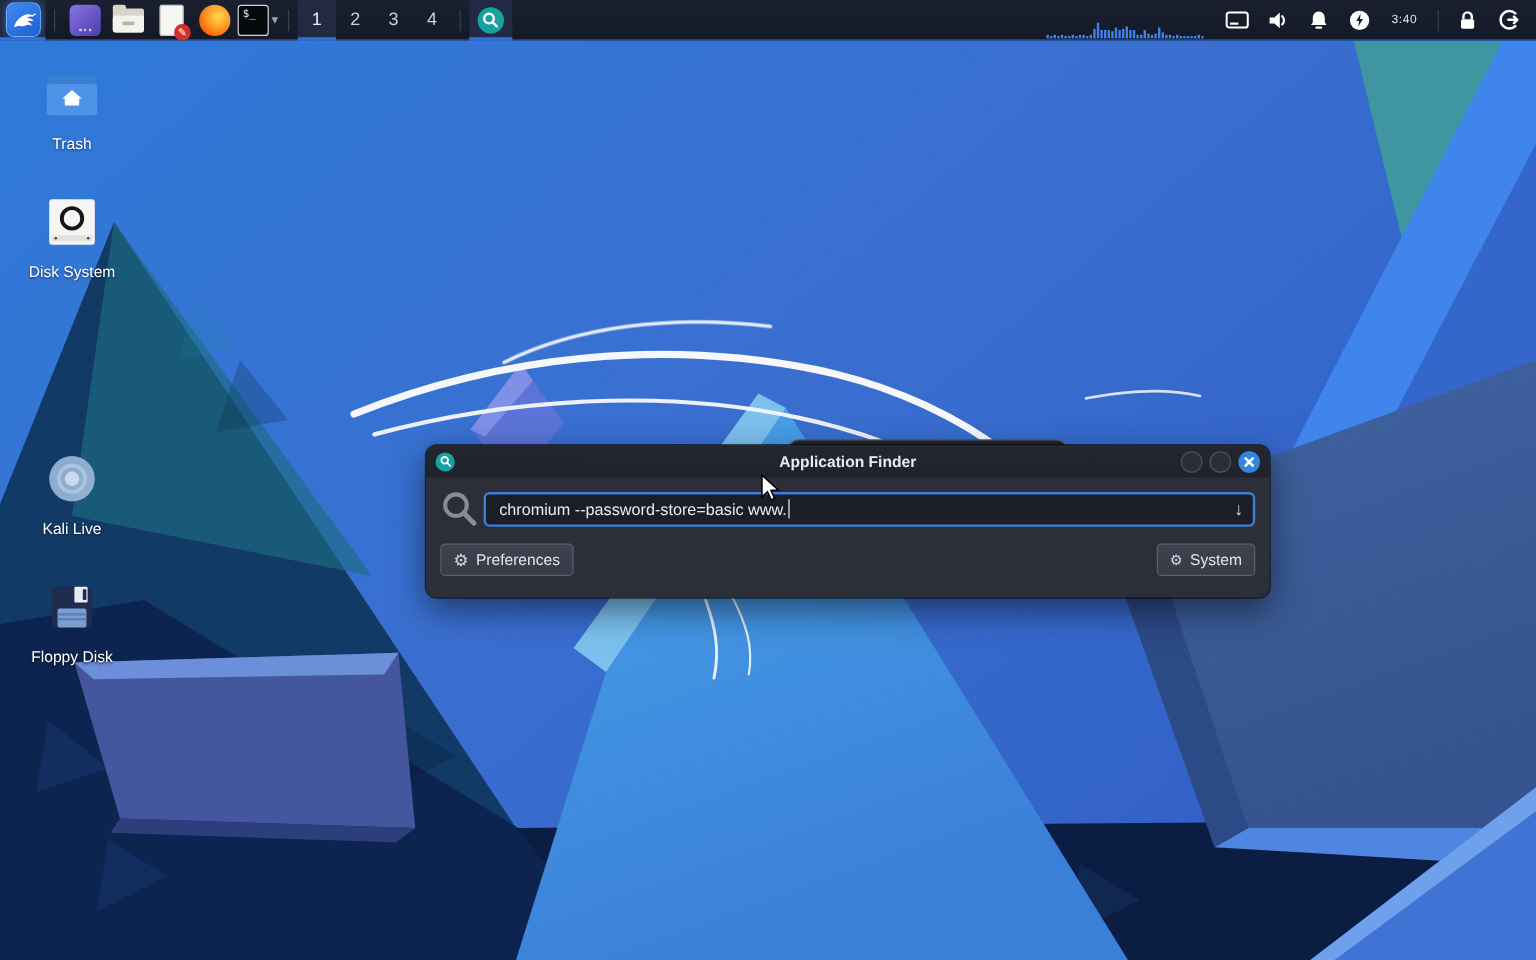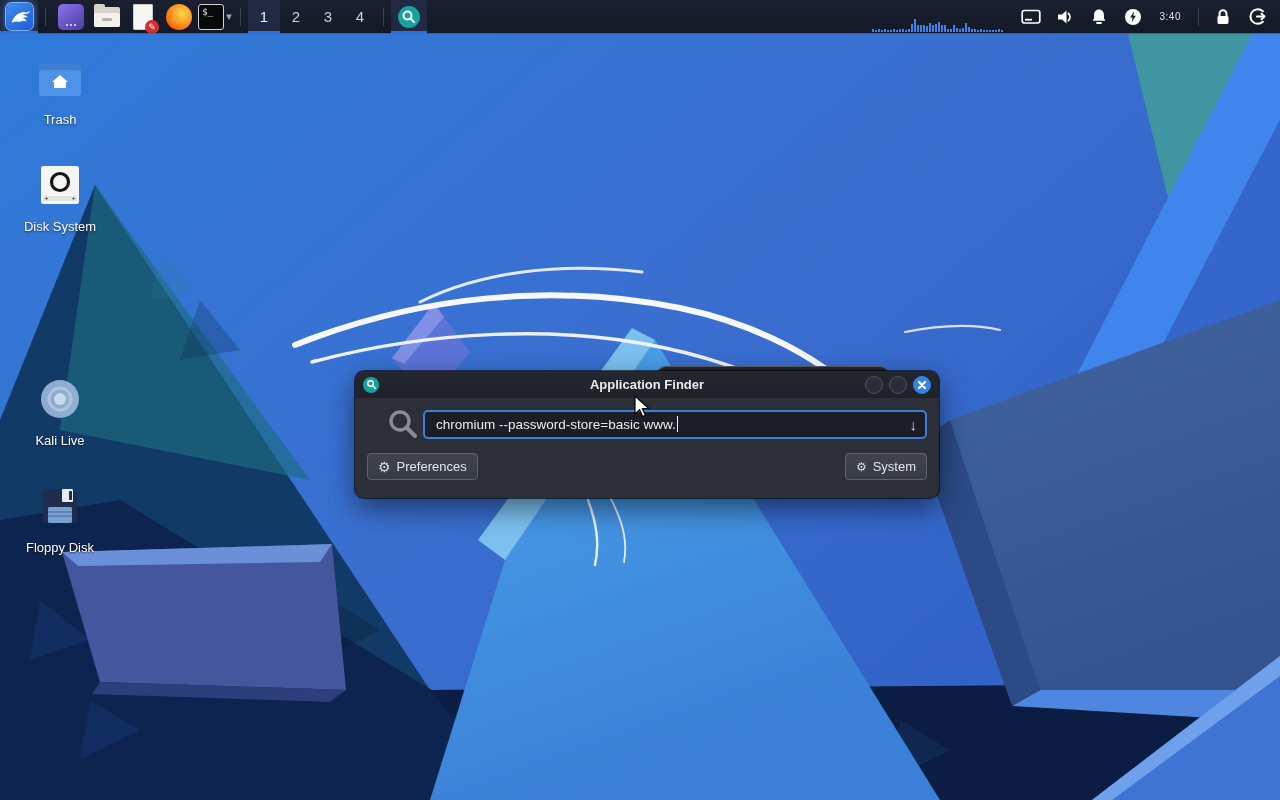--- a/index.html
+++ b/index.html
@@ -54,30 +54,30 @@
   .desk-item { position:absolute; left:12px; width:96px; height:100px; display:flex; flex-direction:column; align-items:center; cursor:default; }
   .desk-item .dicon { height:52px; display:flex; align-items:center; justify-content:center; }
   .desk-item .dlabel { margin-top:8px; font-size:13px; color:#ffffff; text-shadow:0 1px 2px rgba(0,0,0,.6); white-space:nowrap; }
 
   
   #behind-window { position:absolute; left:656px; top:366px; width:234px; height:40px;
                    background:#23262e; border:1px solid #585d66; border-bottom:none; border-radius:10px 10px 0 0;
                    box-shadow:0 -1px 0 rgba(255,255,255,.35) inset; z-index:10; }
 
   
-  #finder { position:absolute; left:355px; top:371px; width:584px; height:127px; border-radius:9px;
+  #finder { position:absolute; left:355px; top:371px; width:703px; height:127px; border-radius:9px;
             background:#2c2f38; box-shadow:0 10px 28px rgba(0,0,0,.5), 0 0 0 1px rgba(0,0,0,.6); z-index:20; }
   #finder-header { height:27px; border-radius:9px 9px 0 0; background:linear-gradient(180deg,#242730,#1f222a);
                    display:flex; align-items:center; padding:0 8px; position:relative; }
   #finder-title { position:absolute; left:0; right:0; text-align:center; font-size:13px; font-weight:bold; color:#e8eaee; }
   .hdr-ico { width:16px; height:16px; border-radius:50%; background:#17a2a0; display:flex; align-items:center; justify-content:center; z-index:1; }
   .win-ctrls { margin-left:auto; display:flex; gap:6px; z-index:1; }
   .wc { width:18px; height:18px; border-radius:50%; background:#2a2e39; border:1px solid #4a5160; }
   .wc.close { background:#3584e4; border-color:#3584e4; display:flex; align-items:center; justify-content:center; }
-  #finder-body { padding:10px 12px 0 28px; display:flex; align-items:center; }
+  #finder-body { padding:10px 12px 0 8px; display:flex; align-items:center; }
   #big-search { width:40px; display:flex; align-items:center; justify-content:center; }
   #query-box { flex:1; height:29px; background:#1b1e26; border:2px solid #3a7fd8; border-radius:5px;
                display:flex; align-items:center; padding:0 8px 0 11px; }
   #query-text { font-size:13.5px; color:#e8ebef; white-space:pre; }
   #caret { width:1px; height:16px; background:#eef1f4; margin-left:1px; }
   #query-arrow { margin-left:auto; color:#d0d4da; font-size:15px; }
   #finder-actions { display:flex; justify-content:space-between; padding:13px 12px 0 12px; }
   .f-btn { height:27px; background:linear-gradient(180deg,#3e434f,#363b46); border:1px solid #5c6372; border-radius:4px;
            display:flex; align-items:center; gap:6px; padding:0 10px; color:#e3e6ea; font-size:13px; cursor:default; }
   .f-btn .gear { font-size:14px; color:#d7dade; line-height:1; }

